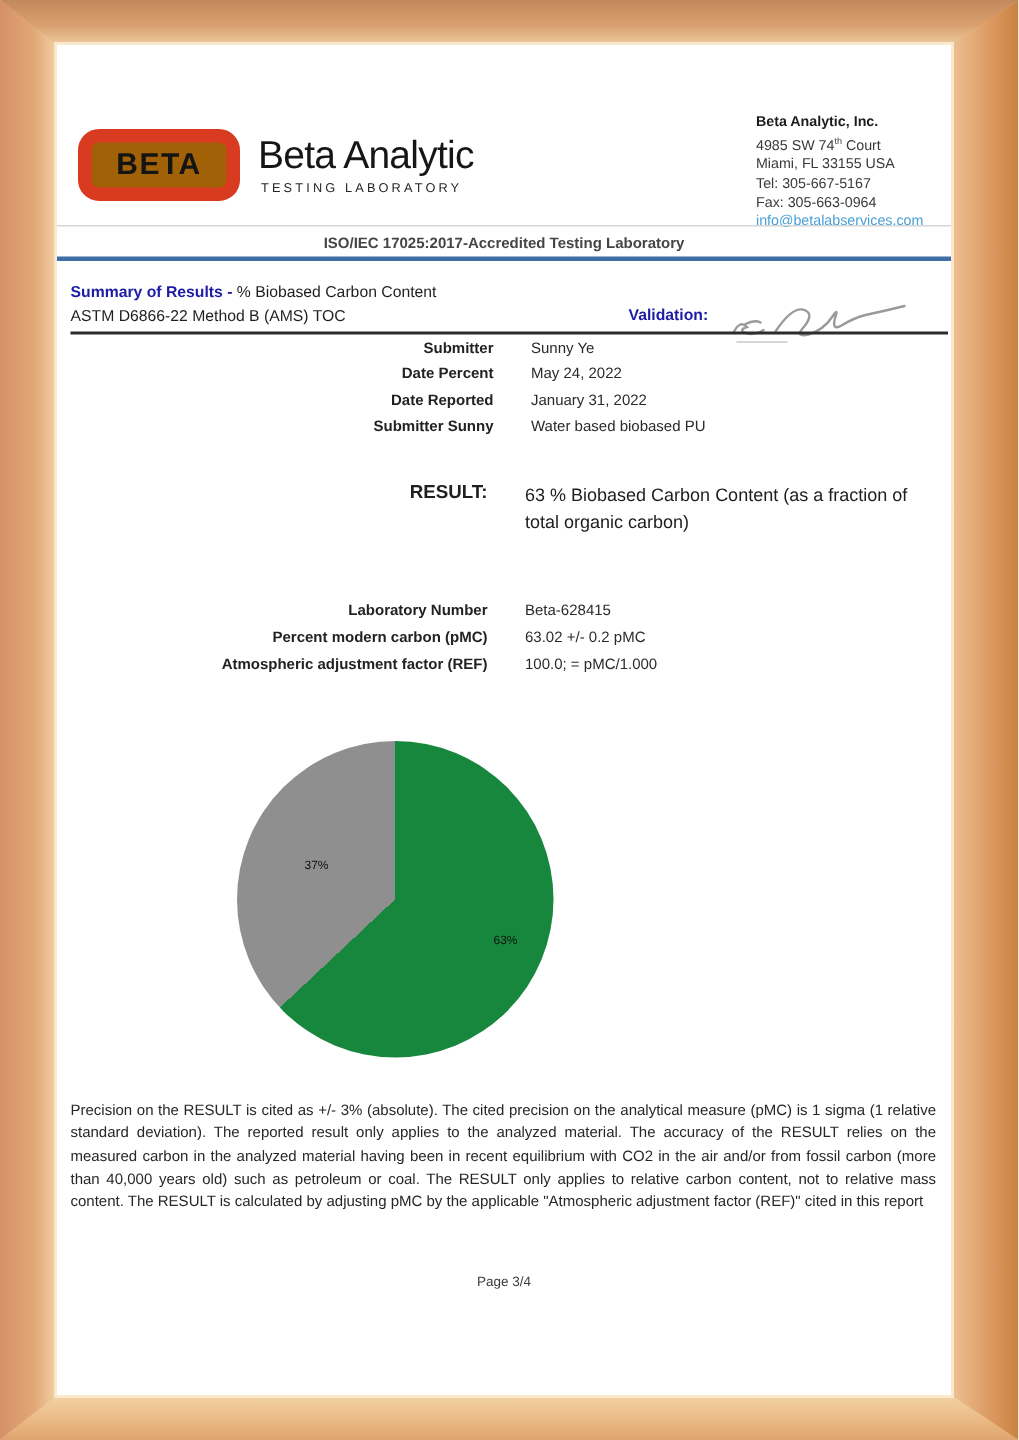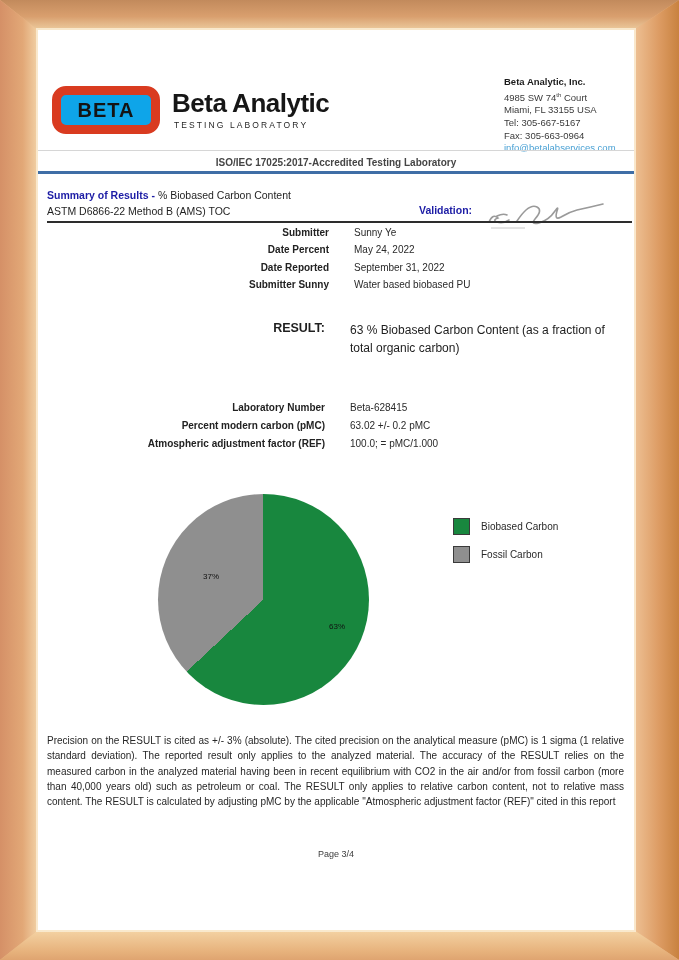--- a/index.html
+++ b/index.html
@@ -22,24 +22,24 @@
   .frame-bottom { left: 0; top: 930px; width: 679px; height: 30px;
     background: linear-gradient(to bottom, #f4d3a4, #e7b37d 70%, #dfa470);
     clip-path: polygon(38px 0, 634px 0, 679px 30px, 0 30px); }
 
   
   .page { position: absolute; left: 38px; top: 30px; width: 596px; height: 900px;
     background: #ffffff; box-shadow: 0 0 0 2px rgba(250,235,210,0.9); color: #1f1f1f; }
 
   
   .logo-badge { position: absolute; left: 14px; top: 56px; width: 108px; height: 48px;
-    border: 9px solid #d93b20; border-radius: 14px; background: #0ea5e9;
+    border: 9px solid #d93b20; border-radius: 14px; background: #a16207;
     display: flex; align-items: center; justify-content: center; }
   .logo-badge span { font-weight: bold; font-size: 20px; letter-spacing: 1px; color: #141414; }
-  .brand-name { position: absolute; left: 134px; top: 58px; font-size: 26px; font-weight: bold;
+  .brand-name { position: absolute; left: 134px; top: 58px; font-size: 26px; font-weight: normal;
     letter-spacing: -0.5px; color: #161616; }
   .brand-sub { position: absolute; left: 136px; top: 90px; font-size: 8.5px; letter-spacing: 2.1px; color: #262626; }
   .hdr-right { position: absolute; left: 466px; top: 46px; width: 128px; font-size: 9.5px;
     line-height: 12.6px; color: #3a3a3a; }
   .hdr-right .co { font-weight: bold; color: #1c1c1c; }
   .hdr-right sup { font-size: 6px; }
   .hdr-right a { color: #48a0d4; text-decoration: none; }
 
   
   .iso-topline { position: absolute; left: 0; top: 120px; width: 596px; height: 1px; background: #d6d6d6; }
@@ -135,21 +135,21 @@
       <div class="kv-row">
         <div class="kv-label">Submitter</div>
         <div class="kv-value">Sunny Ye</div>
       </div>
       <div class="kv-row">
         <div class="kv-label">Date Percent</div>
         <div class="kv-value">May 24, 2022</div>
       </div>
       <div class="kv-row">
         <div class="kv-label">Date Reported</div>
-        <div class="kv-value">September 31, 2022</div>
+        <div class="kv-value">January 31, 2022</div>
       </div>
       <div class="kv-row">
         <div class="kv-label">Submitter Sunny</div>
         <div class="kv-value">Water based biobased PU</div>
       </div>
     </div>
 
     <div class="result-block">
       <div class="result-label">RESULT:</div>
       <div class="result-value">63 % Biobased Carbon Content  (as a fraction of total organic carbon)</div>
@@ -167,28 +167,18 @@
       <div class="kv-row">
         <div class="kv-label">Atmospheric adjustment factor (REF)</div>
         <div class="kv-value">100.0; = pMC/1.000</div>
       </div>
     </div>
 
     <div class="pie" style="background: conic-gradient(rgb(24, 135, 62) 0deg, rgb(24, 135, 62) 226.8deg, rgb(143, 143, 143) 226.8deg, rgb(143, 143, 143) 360deg);"></div>
     <div class="slice-label l63">63%</div>
     <div class="slice-label l37">37%</div>
 
-    <div class="legend">
-      <div class="legend-item">
-        <div class="legend-swatch" style="background: rgb(24, 135, 62);"></div>
-        <div class="legend-label">Biobased Carbon</div>
-      </div>
-      <div class="legend-item">
-        <div class="legend-swatch" style="background: rgb(143, 143, 143);"></div>
-        <div class="legend-label">Fossil Carbon</div>
-      </div>
-    </div>
 
     <div class="footnote">Precision on the RESULT is cited as +/- 3% (absolute). The cited precision on the analytical measure (pMC) is 1 sigma (1 relative standard deviation). The reported result only applies to the analyzed material. The accuracy of the RESULT relies on the measured carbon in the analyzed material having been in recent equilibrium with CO2 in the air and/or from fossil carbon (more than 40,000 years old) such as petroleum or coal. The RESULT only applies to relative carbon content, not to relative mass content. The RESULT is calculated by adjusting pMC by the applicable "Atmospheric adjustment factor (REF)" cited in this report</div>
 
     <div class="page-num">Page 3/4</div>
   </div>
 </div>
 
 </body></html>

